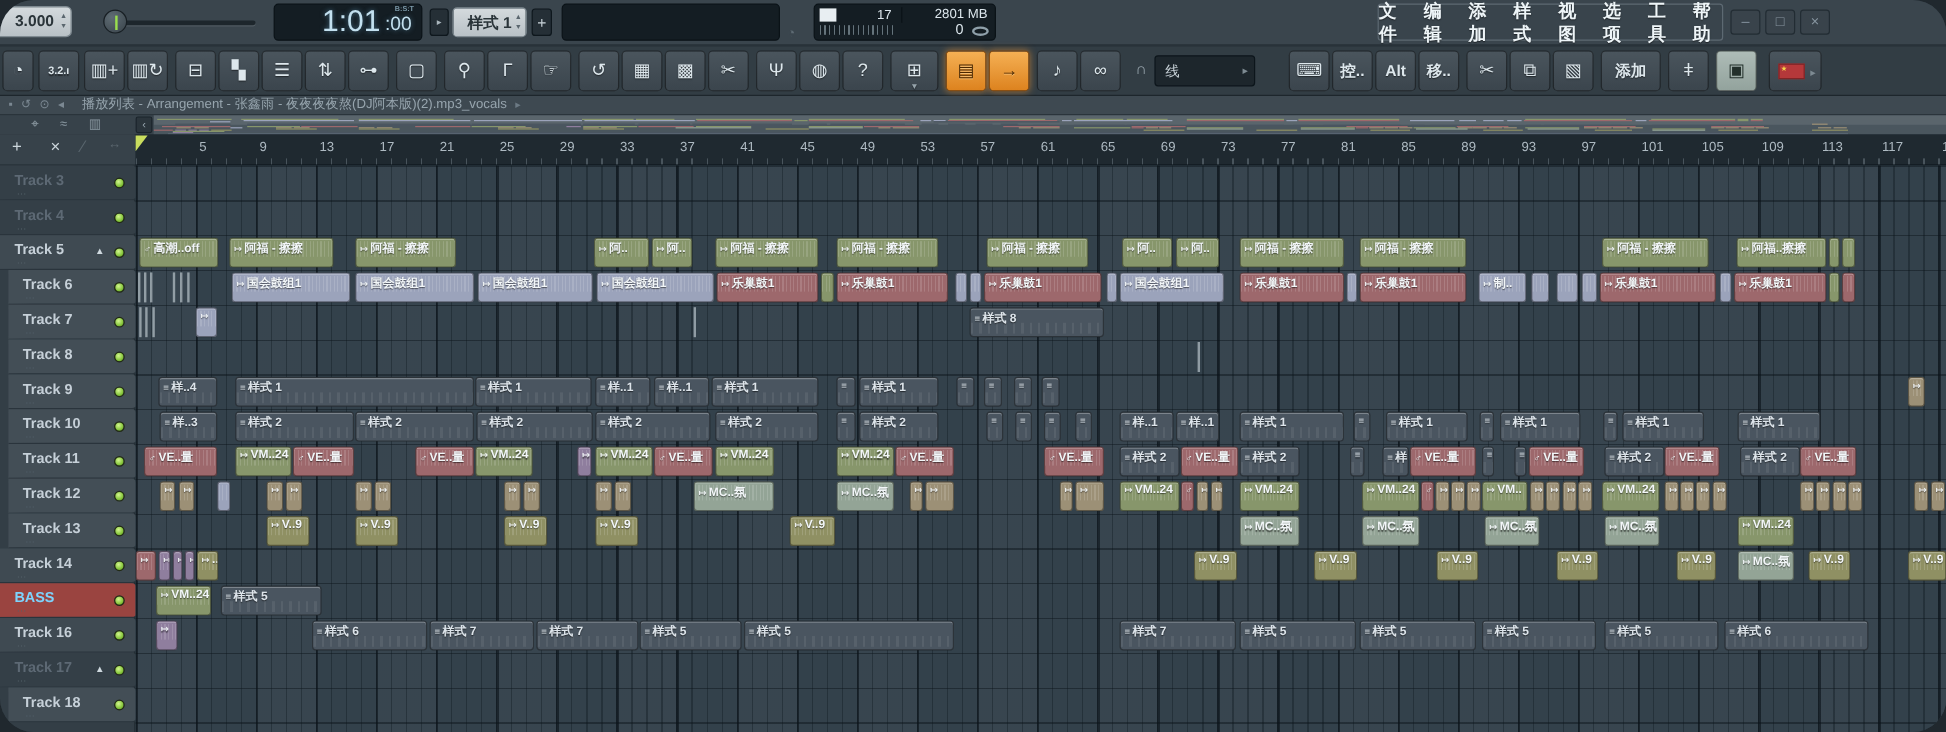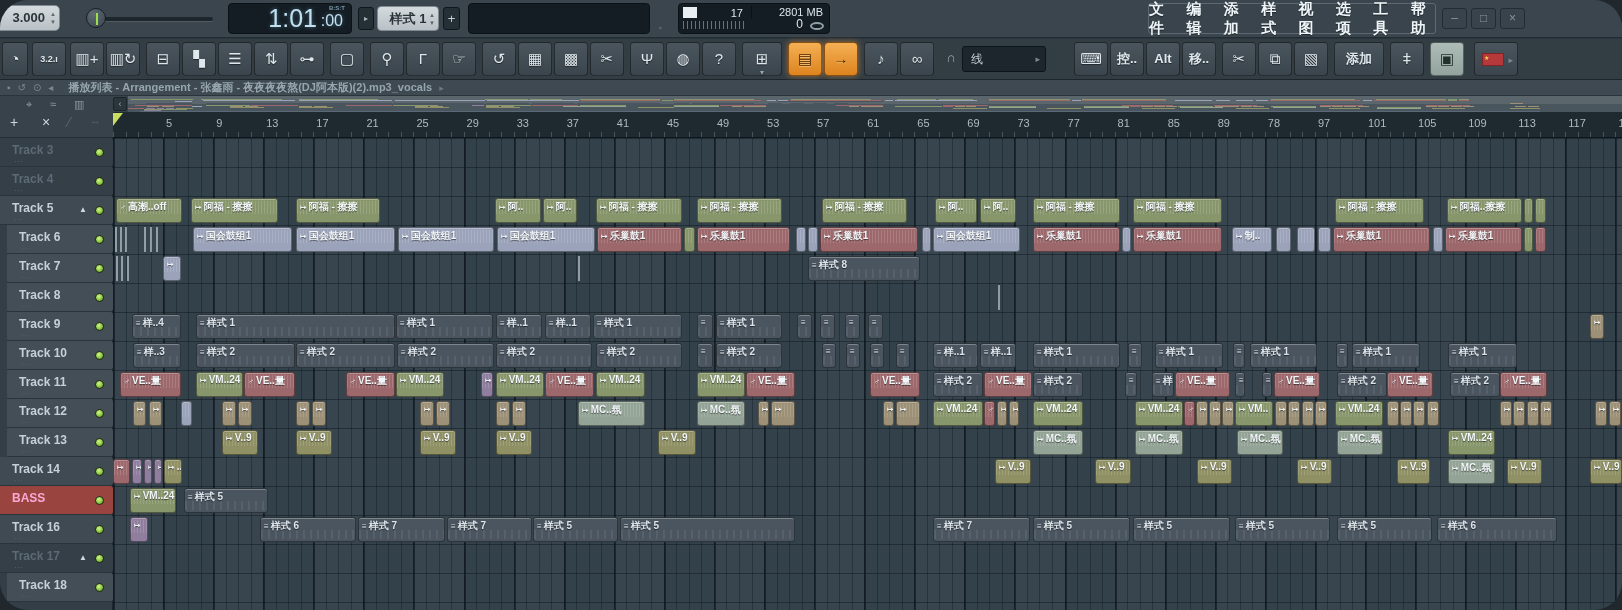--- a/index.html
+++ b/index.html
@@ -63,41 +63,41 @@
   .tb-combo .arr{position:absolute;right:5px;top:0;color:#7d8a92;font-size:9px;}
   .tb-flag{position:relative;display:inline-block;height:34px;margin-top:3px;border-radius:4px;vertical-align:top;
            background:linear-gradient(#4a555d,#3b454d);border:1px solid rgba(0,0,0,.45);}
   .tb-flag .f{position:absolute;left:7px;top:10px;width:22px;height:13px;background:#b5383a;border:1px solid #7e2426;}
   .tb-flag .f i{position:absolute;left:1px;top:0px;color:#f5d44a;font-size:6px;font-style:normal;}
   .tb-flag .arr{position:absolute;right:4px;top:12px;color:#7d8a92;font-size:9px;}
   
   .pl-title{position:absolute;left:0;top:80px;width:1622px;height:16px;background:#3e4951;border-bottom:1px solid #2a343b;
             color:#97a5ae;font-size:11px;line-height:15px;}
   .pl-title .ic{display:inline-block;margin-left:7px;color:#7b8892;font-size:10px;}
-  .pl-title .tt{margin-left:12px;font-weight:bold;}
+  .pl-title .tt{margin-left:12px;font-weight:normal;}
   .pl-title .arr{color:#6c7a84;font-size:9px;margin-left:4px;}
   
   .pl-bar2{position:absolute;left:0;top:96px;width:1622px;height:16px;background:#37424a;}
   .pl-bar2 .ic{position:absolute;top:0;color:#8removed;color:#8b99a2;font-size:11px;line-height:16px;}
   .scroll-left-btn{position:absolute;left:113px;top:97px;width:14px;height:14px;background:#2b353c;border:1px solid #1b242b;
                    color:#9aa8b1;font-size:9px;line-height:12px;text-align:center;border-radius:2px;}
   #minimap{position:absolute;left:128px;top:96px;width:1494px;height:16px;background:#4a565e;overflow:hidden;}
   #minimap .view{position:absolute;left:0;top:0;width:100%;height:8px;background:rgba(255,255,255,.09);}
   .mmclip{position:absolute;height:1px;}
   
   .tpanel{position:absolute;left:0;top:112px;width:113px;height:498px;background:#333e46;border-right:1px solid #1d272e;}
   .tpanel-head{position:absolute;left:0;top:0;width:113px;height:26px;background:#37424a;border-bottom:1px solid #252f36;}
   .tpanel-head span{position:absolute;top:2px;font-size:14px;color:#cdd7dd;}
   .trow{position:absolute;left:0;width:113px;height:29px;background:#3f4a52;border-bottom:1px solid #2a343c;border-radius:0 3px 3px 0;}
   .trow.ind{left:7px;width:106px;background:#434e56;}
   .trow.dim{background:#343f47;}
   .trow.bass{background:#9a4440;}
   .trow .nm{position:absolute;left:12px;top:5px;font-size:12px;font-weight:bold;color:#c6d0d8;white-space:nowrap;}
   .trow.dim .nm{color:#5d6974;}
-  .trow.bass .nm{color:#f9a8d4;text-align:right;}
+  .trow.bass .nm{color:#7dd3fc;text-align:right;}
   .trow .dots{position:absolute;left:14px;bottom:0px;font-size:8px;color:#55626b;letter-spacing:1px;}
   .trow .led{position:absolute;right:9px;top:10px;width:9px;height:9px;border-radius:50%;
              background:radial-gradient(circle at 40% 35%,#d2f58e,#84c43a 60%,#4c7d1f);border:1px solid #222b16;}
   .trow .arrow{position:absolute;right:26px;top:9px;font-size:8px;color:#cfd9df;}
   
   #gridwrap{position:absolute;left:113px;top:112px;width:1509px;height:498px;}
   #ruler{position:absolute;left:0;top:0;width:1509px;height:26px;background:#1f2930;border-bottom:1px solid #0e171d;}
   #ruler:after{content:"";position:absolute;left:0;bottom:0;width:100%;height:5px;
       background:repeating-linear-gradient(90deg,rgba(170,185,195,.3) 0 1px,transparent 1px 12.52px);}
   .rlabel{position:absolute;top:5px;font-size:11px;color:#aebac2;}
@@ -496,21 +496,21 @@
         <span class="rlabel" style="left: 654.04px;">53</span>
         <span class="rlabel" style="left: 704.12px;">57</span>
         <span class="rlabel" style="left: 754.2px;">61</span>
         <span class="rlabel" style="left: 804.28px;">65</span>
         <span class="rlabel" style="left: 854.36px;">69</span>
         <span class="rlabel" style="left: 904.44px;">73</span>
         <span class="rlabel" style="left: 954.52px;">77</span>
         <span class="rlabel" style="left: 1004.6px;">81</span>
         <span class="rlabel" style="left: 1054.68px;">85</span>
         <span class="rlabel" style="left: 1104.76px;">89</span>
-        <span class="rlabel" style="left: 1154.84px;">78</span>
+        <span class="rlabel" style="left: 1154.84px;">93</span>
         <span class="rlabel" style="left: 1204.92px;">97</span>
         <span class="rlabel" style="left: 1255px;">101</span>
         <span class="rlabel" style="left: 1305.08px;">105</span>
         <span class="rlabel" style="left: 1355.16px;">109</span>
         <span class="rlabel" style="left: 1405.24px;">113</span>
         <span class="rlabel" style="left: 1455.32px;">117</span>
         <span class="rlabel" style="left: 1505.4px;">121</span>
       </div>
     <div id="grid">
         <div class="clip c-g tex" style="left: 3px; top: 60px; width: 66px;">

